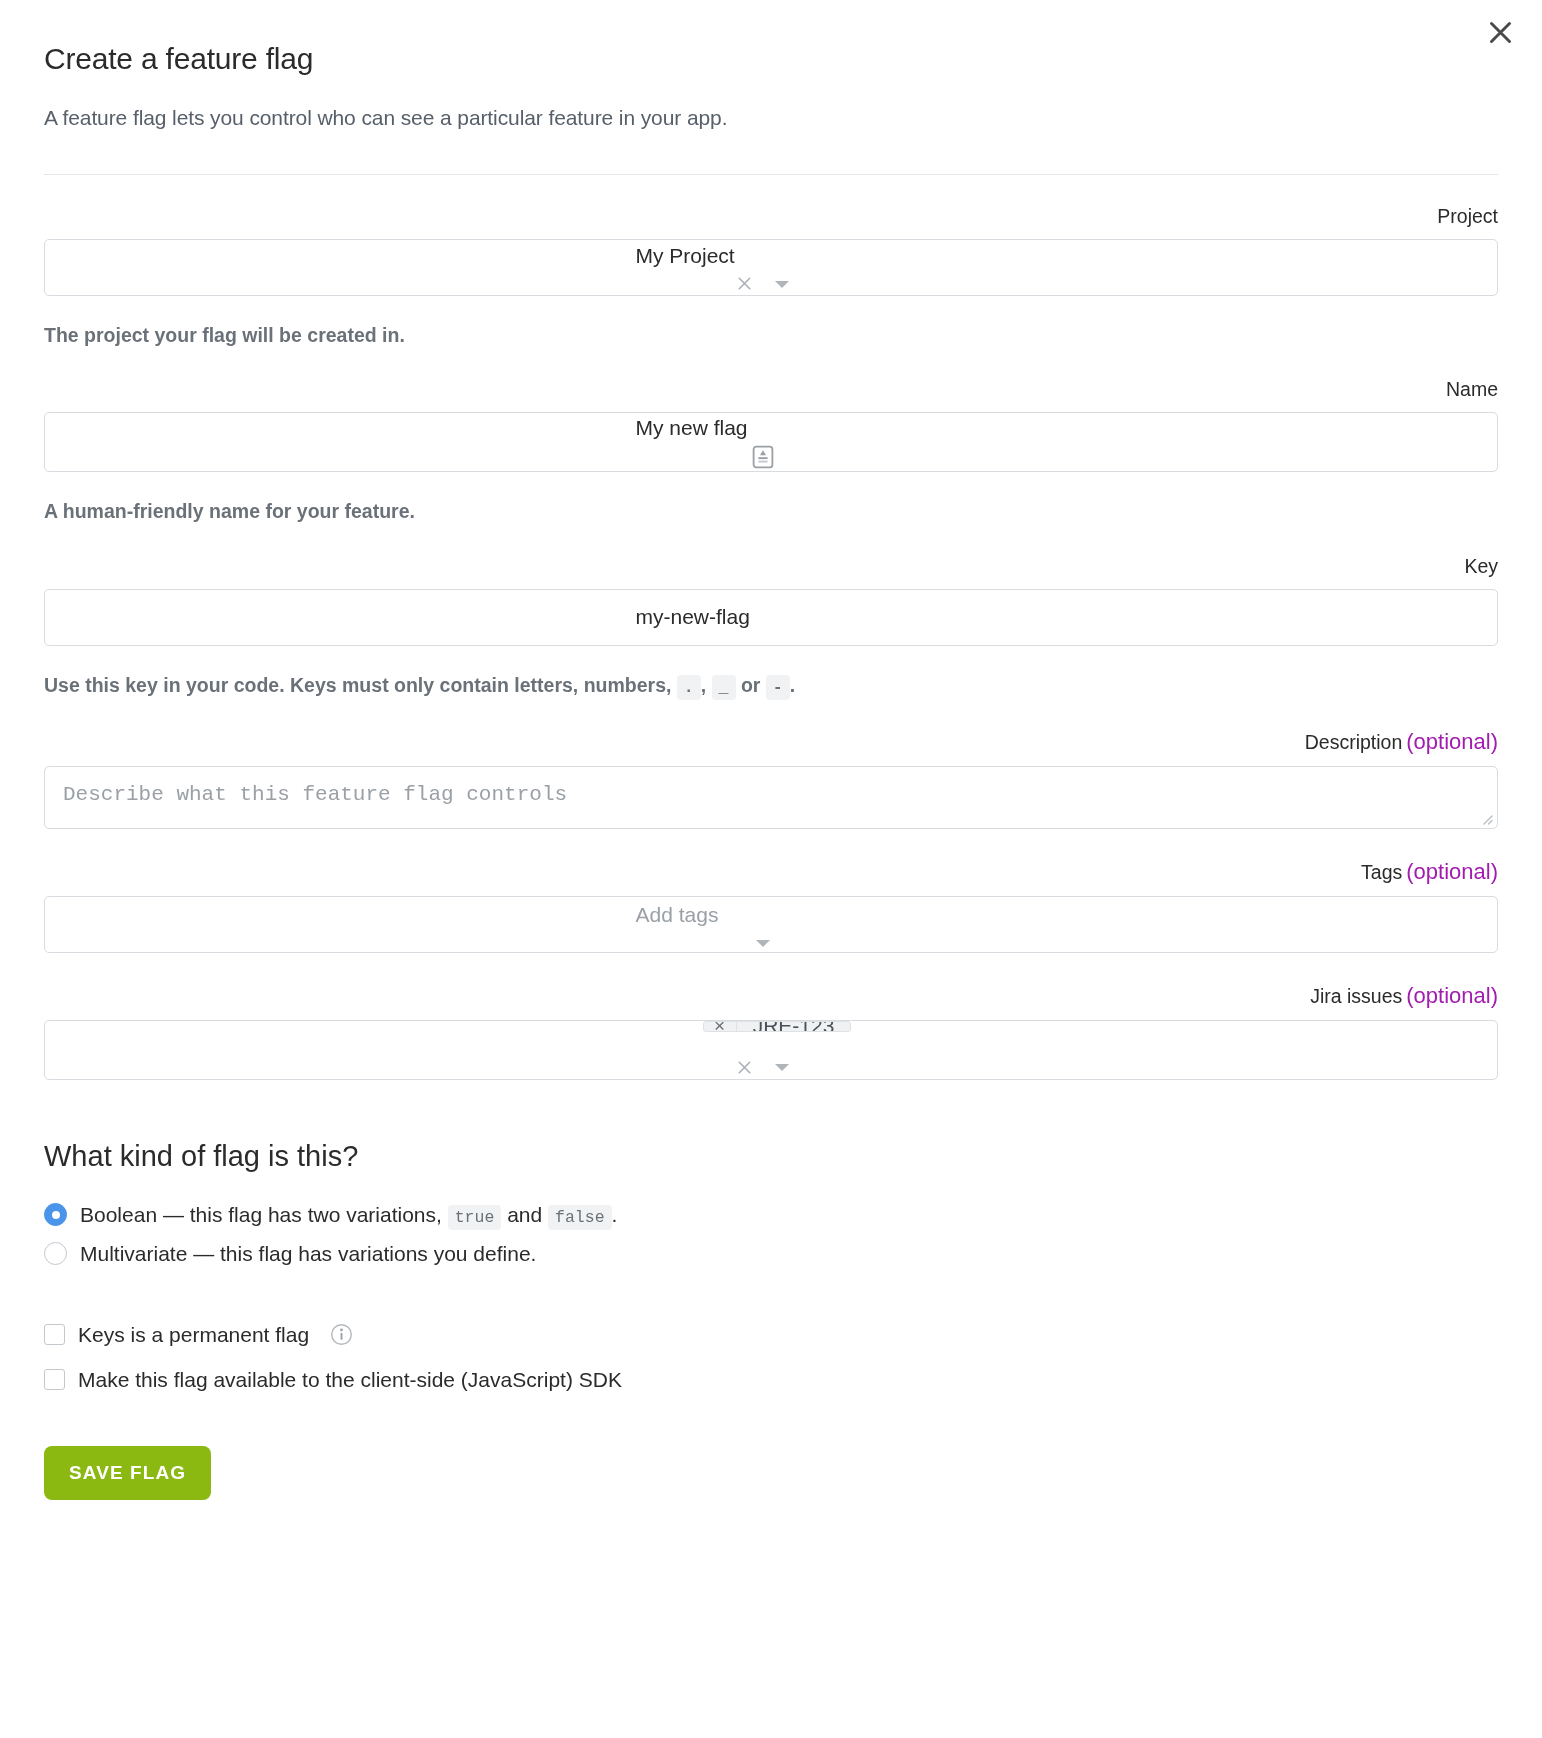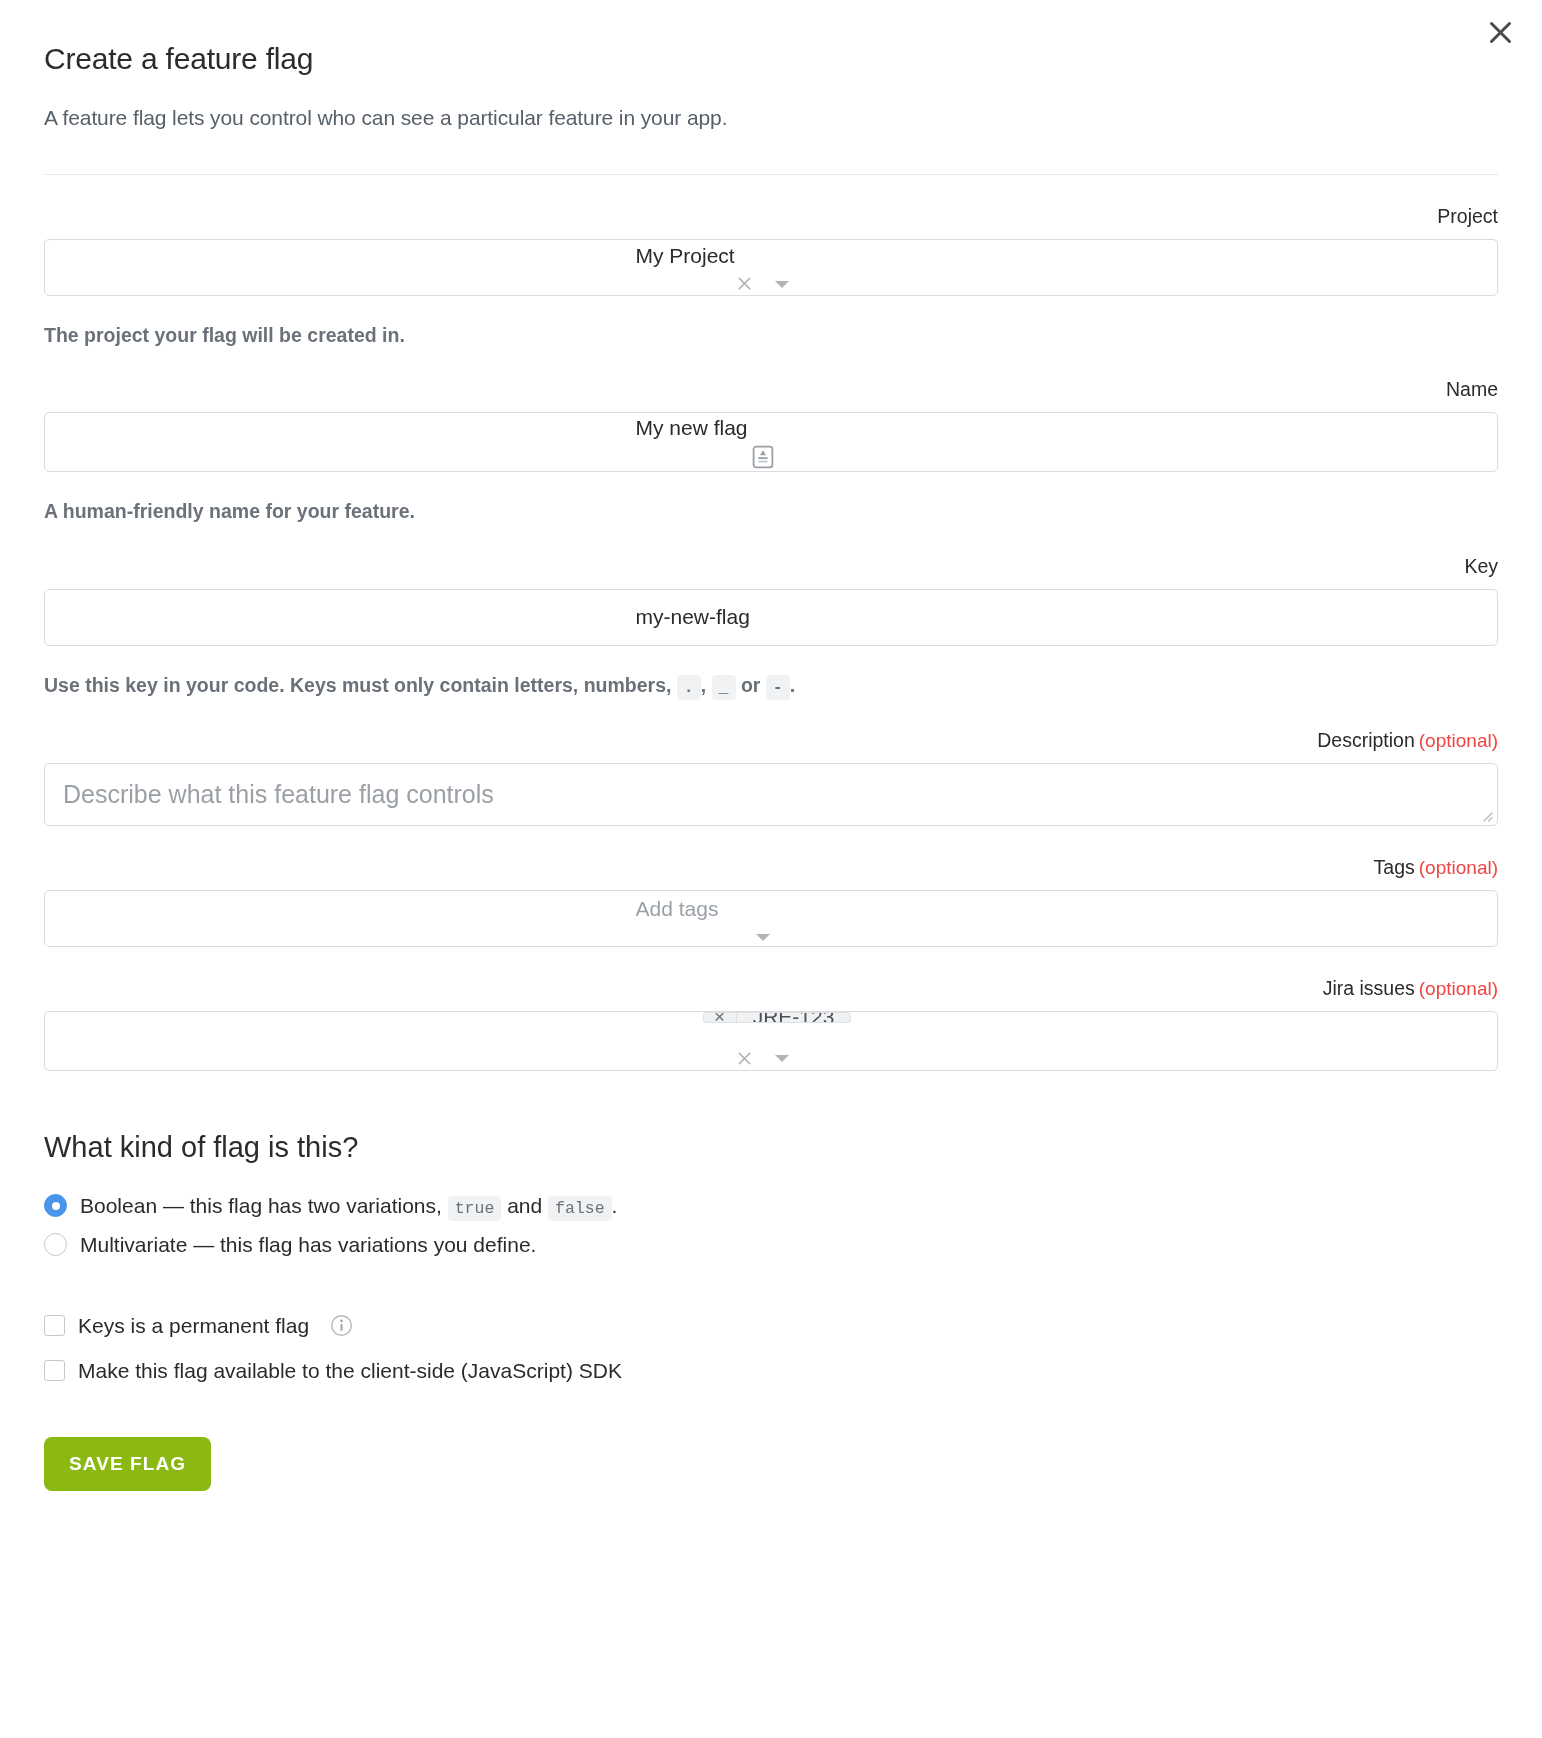--- a/index.html
+++ b/index.html
@@ -66,22 +66,22 @@
   .field { padding-top: 30px; }
   .field-label {
     font-size: 19.5px;
     color: #2b2b2b;
     display: block;
     margin-bottom: 11px;
     font-weight: 400;
     text-align: right;
   }
   .optional {
-    color: #ef4444;
-    font-size: 19px;
+    color: #a21caf;
+    font-size: 22px;
     padding-left: 4px;
   }
   .help {
     font-size: 19.5px;
     color: #6a7178;
     margin-top: 26px;
     line-height: 1.35;
     font-weight: bold;
   }
   .help code, .code-chip {
@@ -146,22 +146,22 @@
     border-radius: 5px;
     background: #fff;
   }
   .textarea-wrap textarea {
     width: 100%;
     height: 100%;
     border: none;
     outline: none;
     resize: none;
     background: transparent;
-    font-family: Liberation Sans, sans-serif;
-    font-size: 25px;
+    font-family: Liberation Mono, monospace;
+    font-size: 21px;
     color: #2b2b2b;
     padding: 16px 18px;
   }
   .textarea-wrap textarea::placeholder { color: #9aa0a6; }
   .resize-grip {
     position: absolute;
     right: 3px;
     bottom: 2px;
     pointer-events: none;
   }

